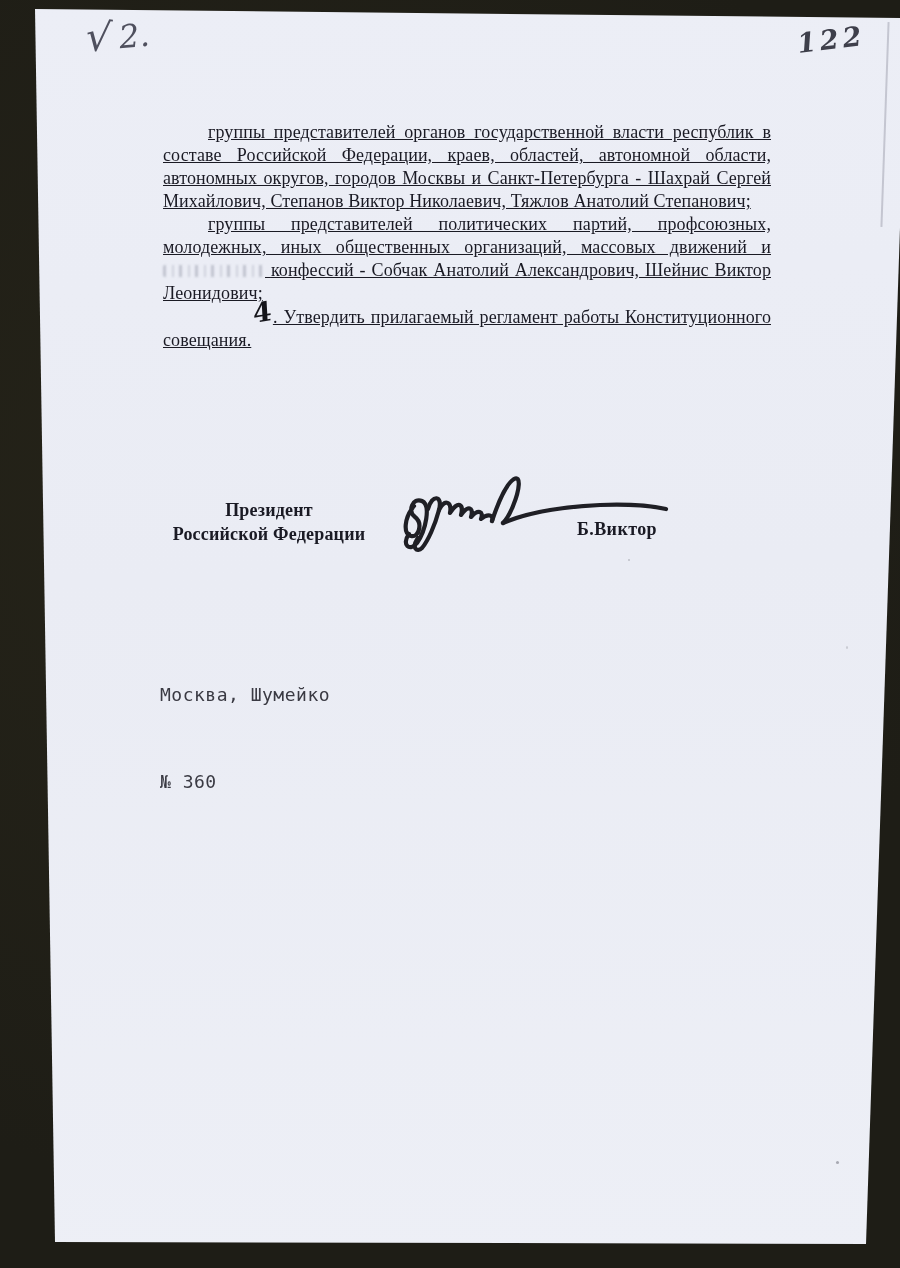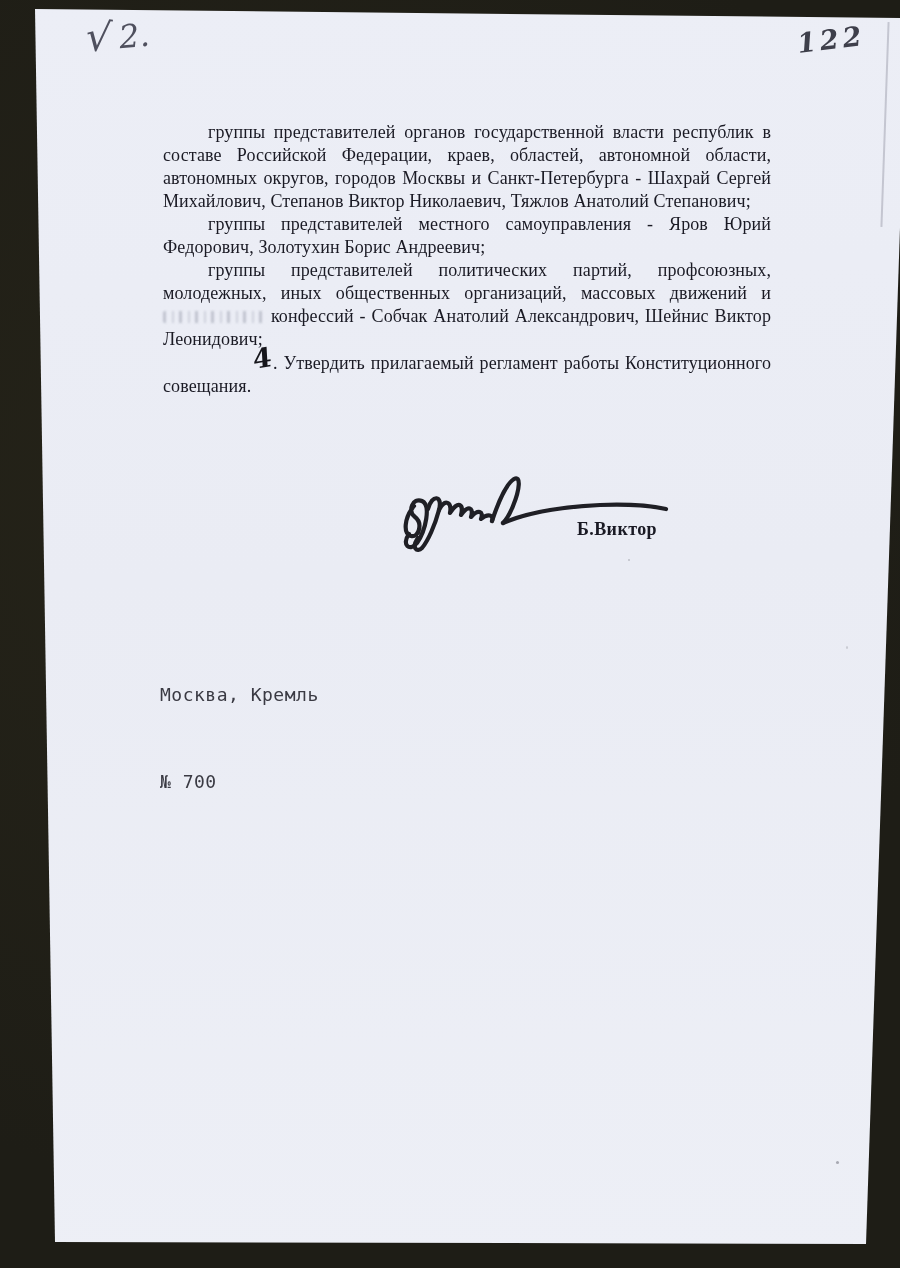--- a/index.html
+++ b/index.html
@@ -24,21 +24,21 @@
     transform:rotate(5deg);font-weight:400;}
   .hw-two{left:119px;top:17px;font-size:32px;font-style:italic;
     font-family:"DejaVu Serif",serif;transform:rotate(-5deg);}
   .hw-pagenum{left:797px;top:24px;font-size:27px;font-style:italic;font-weight:600;
     font-family:"DejaVu Serif",serif;letter-spacing:4px;transform:rotate(-7deg);
     color:#3e3f4b;}
   
   .body-text{
     position:absolute;left:163px;top:121px;width:608px;
     font:18px/23px "Liberation Serif", serif;
-    color:#1a1a24;text-align:justify;letter-spacing:.1px;
+    color:#1a1a24;text-align:justify;letter-spacing:.1px;text-decoration:underline;
   }
   .body-text p{margin:0;text-indent:45px;}
   .smudge{
     display:inline-block;width:102px;height:12px;vertical-align:-1px;
     background:
       repeating-linear-gradient(90deg, rgba(125,130,148,.38) 0 3px, rgba(125,130,148,0) 3px 9px,
         rgba(125,130,148,.25) 9px 11px, rgba(125,130,148,0) 11px 16px);
     filter:blur(1px);border-radius:2px;
   }
   .hw-four{
@@ -77,41 +77,44 @@
 <div class="page">
 
   <div class="underlay-edge"></div>
 
   <span class="hw hw-check">√</span>
   <span class="hw hw-two">2.</span>
   <span class="hw hw-pagenum">122</span>
 
   <div class="body-text">
     <p>группы представителей органов государственной власти республик в составе Российской Федерации, краев, областей, автономной области, автономных округов, городов Москвы и Санкт-Петербурга - Шахрай Сергей Михайлович, Степанов Виктор Николаевич, Тяжлов Анатолий Степанович;</p>
-    <p>группы представителей местного самоуправления - Яров Юрий Федорович, Золотухин Борис Андреевич;</p>
     <p><span>группы представителей политических партий, профсоюзных, молодежных, иных общественных организаций, массовых движений и</span>
       <span class="smudge"></span>
       <span>конфессий - Собчак Анатолий Александрович, Шейнис Виктор Леонидович;</span></p>
     <p><span class="hw-four">4</span><span>. Утвердить прилагаемый регламент работы Конституционного совещания.</span></p>
   </div>
 
+  <div class="sig-title">
+    <div>Президент</div>
+    <div>Российской Федерации</div>
+  </div>
 
   <svg class="sig-svg" viewBox="0 0 280 84" fill="none">
     <g stroke="#101016" stroke-width="4.2" stroke-linecap="round" stroke-linejoin="round" opacity="0.93">
       <path d="M16 34 C6 46 5 62 13 64 C21 66 25 51 17 45 C9 39 15 25 24 29 C33 33 28 58 19 71 C12 80 3 73 11 62"></path>
       <path d="M30 37 C34 22 45 23 41 38 C37 53 30 69 24 76 C19 81 13 76 20 66"></path>
       <path d="M41 38 C47 26 54 30 52 41 C60 28 66 32 63 43 C70 33 76 35 73 45 C80 37 86 39 83 47 C90 41 96 43 94 49"></path>
       <path d="M94 49 C100 31 108 12 116 7 C123 3 122 17 115 34 C111 44 107 49 105 51"></path>
       <path d="M105 51 C126 42 160 35 202 33 C228 32 254 34 268 37"></path>
     </g>
   </svg>
 
   <div class="sig-name">Б.Виктор</div>
 
   <div class="footer">
-    <div>Москва, Кремль</div>
-    <div>№ 700</div>
+    <div>Москва, Шумейко</div>
+    <div>№ 360</div>
   </div>
 
   <span class="speck s1"></span>
   <span class="speck s2"></span>
   <span class="speck s3"></span>
 </div>
 
 </body></html>

